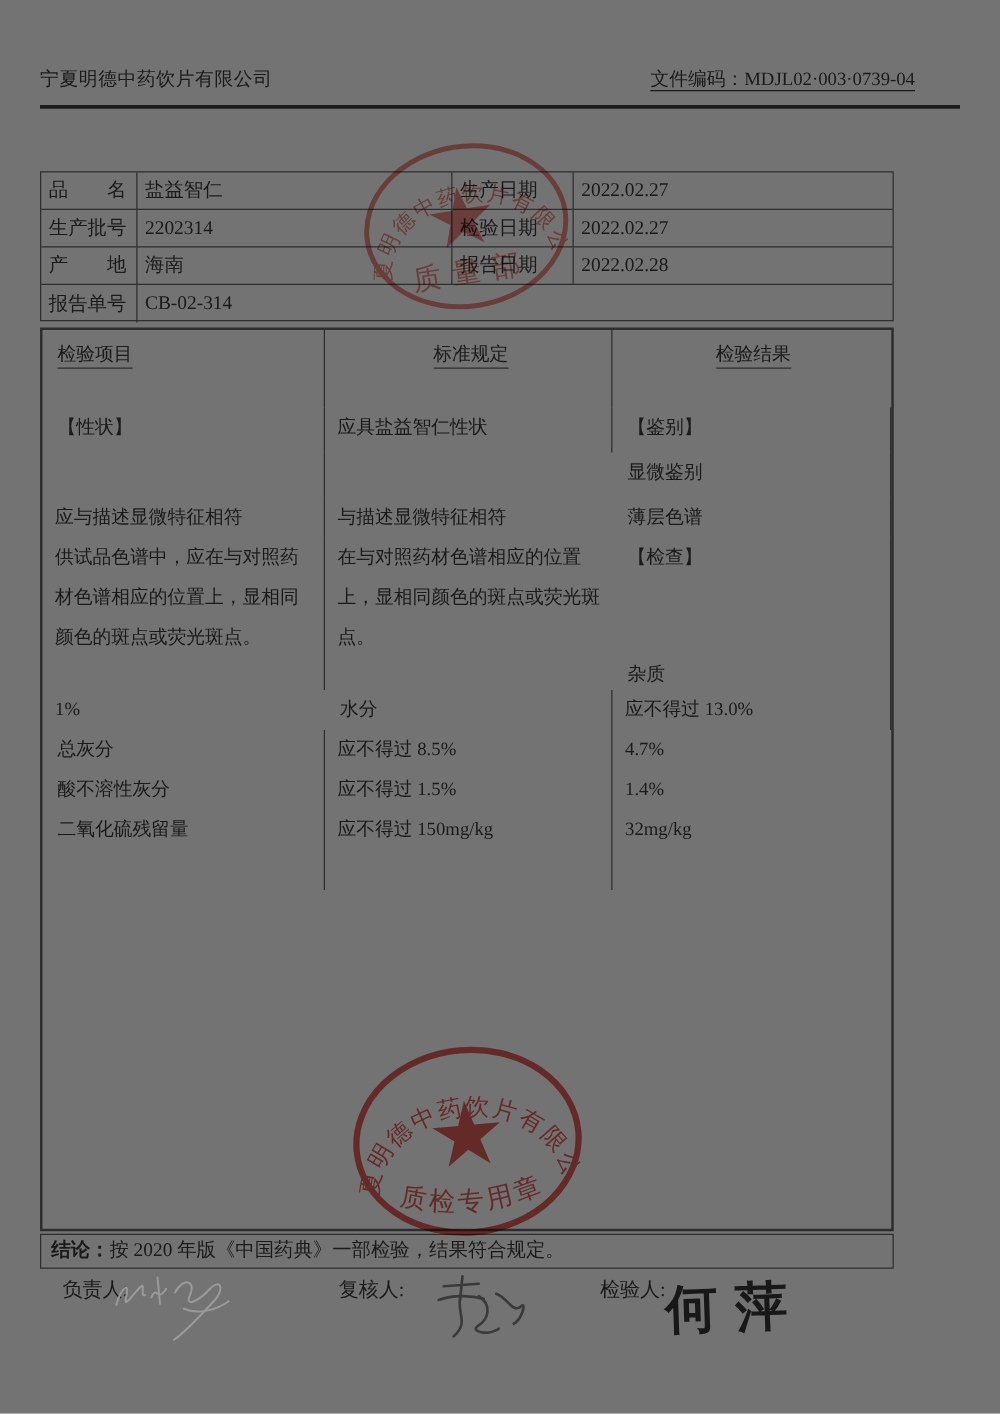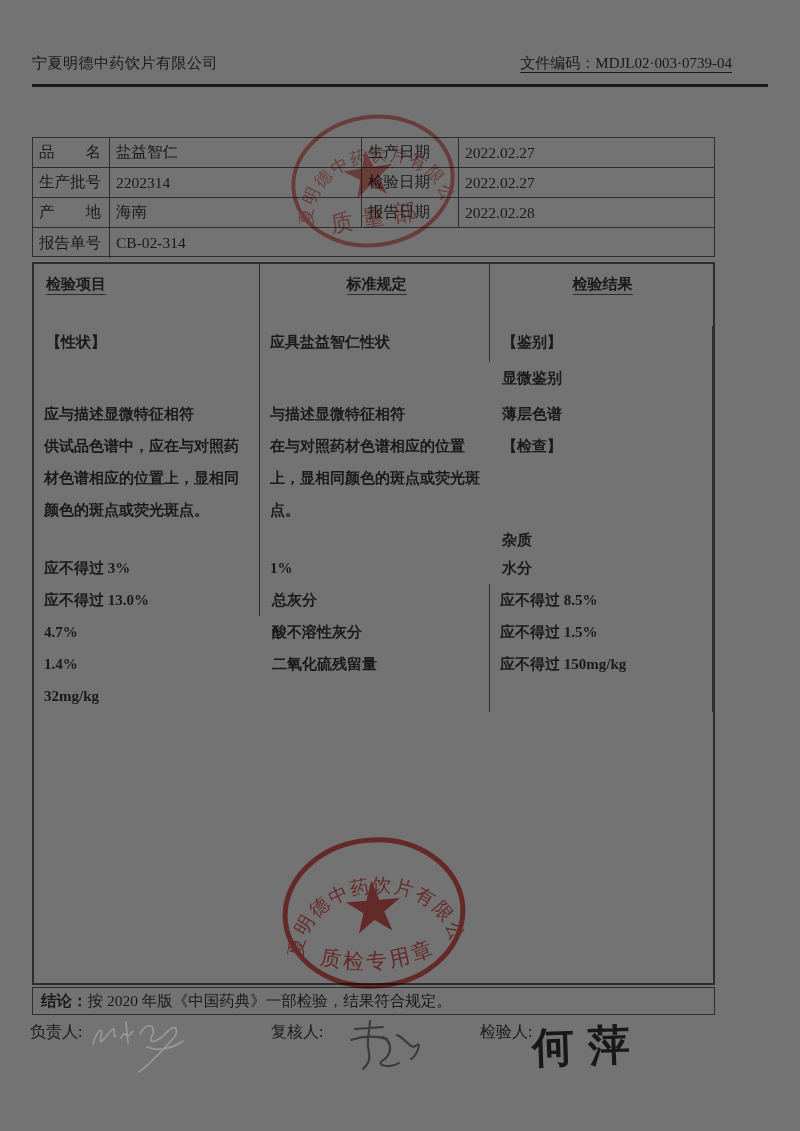--- a/index.html
+++ b/index.html
@@ -22,21 +22,21 @@
   .icell.lastcol{border-right:none;}
   .icell.lastrow{border-bottom:none;}
   .icell.span3{grid-column:2/5;border-right:none;}
   
   .main-grid{
     position:absolute;left:32px;top:262px;width:683px;height:723px;box-sizing:border-box;
     display:grid;grid-template-columns:226px 230px 1fr;
     grid-template-rows:62px 36px 36px 32px 94px 28px 32px 32px 32px 32px 32px 1fr;
     border:2px solid #2e2e2e;font-size:15px;
   }
-  .mcell{box-sizing:border-box;line-height:32px;padding:0 6px 0 12px;overflow:hidden;font-weight:bold;}
+  .mcell{box-sizing:border-box;line-height:32px;padding:0 6px 0 12px;overflow:hidden;}
   .mc1{border-right:1px solid #2e2e2e;}
   .mc2{border-right:1px solid #2e2e2e;padding:0 6px 0 10px;}
   .mc3{padding:0 8px 0 10px;}
   .th{padding-top:8px;line-height:24px;}
   .th.mc2,.th.mc3{text-align:center;}
   .u{border-bottom:1px solid #2e2e2e;padding-bottom:2px;}
   
   .conclusion{
     position:absolute;left:32px;top:987px;width:683px;height:28px;box-sizing:border-box;
     border:1.5px solid #2e2e2e;font-size:15.5px;line-height:25px;padding-left:8px;white-space:nowrap;
@@ -95,21 +95,20 @@
 
     <div class="mcell mc1">薄层色谱</div>
     <div class="mcell mc2">供试品色谱中，应在与对照药材色谱相应的位置上，显相同颜色的斑点或荧光斑点。</div>
     <div class="mcell mc3">在与对照药材色谱相应的位置上，显相同颜色的斑点或荧光斑点。</div>
 
     <div class="mcell mc1">【检查】</div>
     <div class="mcell mc2"></div>
     <div class="mcell mc3"></div>
 
     <div class="mcell mc1">杂质</div>
-    <div class="mcell mc2">应不得过 3%</div>
     <div class="mcell mc3">1%</div>
 
     <div class="mcell mc1">水分</div>
     <div class="mcell mc2">应不得过 13.0%</div>
 
     <div class="mcell mc1">总灰分</div>
     <div class="mcell mc2">应不得过 8.5%</div>
     <div class="mcell mc3">4.7%</div>
 
     <div class="mcell mc1">酸不溶性灰分</div>
@@ -122,21 +121,21 @@
 
     <div class="mcell mc1"></div>
     <div class="mcell mc2"></div>
     <div class="mcell mc3"></div>
   </div>
 
   <div class="conclusion">
     <b>结论：</b><span>按 2020 年版《中国药典》一部检验，结果符合规定。</span>
   </div>
 
-  <div class="sig-label" style="left:30px;">负责人:</div>
+  <div class="sig-label" style="left:50px;">负责人:</div>
   <div class="sig-label" style="left:271px;">复核人:</div>
   <div class="sig-label" style="left:480px;">检验人:</div>
 
   <svg class="sig-svg" style="left:85px;top:1012px;" width="125" height="65" viewBox="0 0 125 65">
     <g fill="none" stroke="#9a9a9a" stroke-width="1.6" stroke-linecap="round">
       <path d="M8,32 C12,18 19,13 16,25 C13,37 22,22 28,17 C31,14 27,26 31,24"></path>
       <path d="M36,26 C41,15 40,31 48,19 M41,10 L43,31"></path>
       <path d="M55,22 C62,9 72,13 67,24 C62,35 75,28 83,19 C92,10 95,20 86,29 C74,42 63,54 54,60"></path>
       <path d="M62,35 C74,40 88,36 98,29"></path>
     </g>

